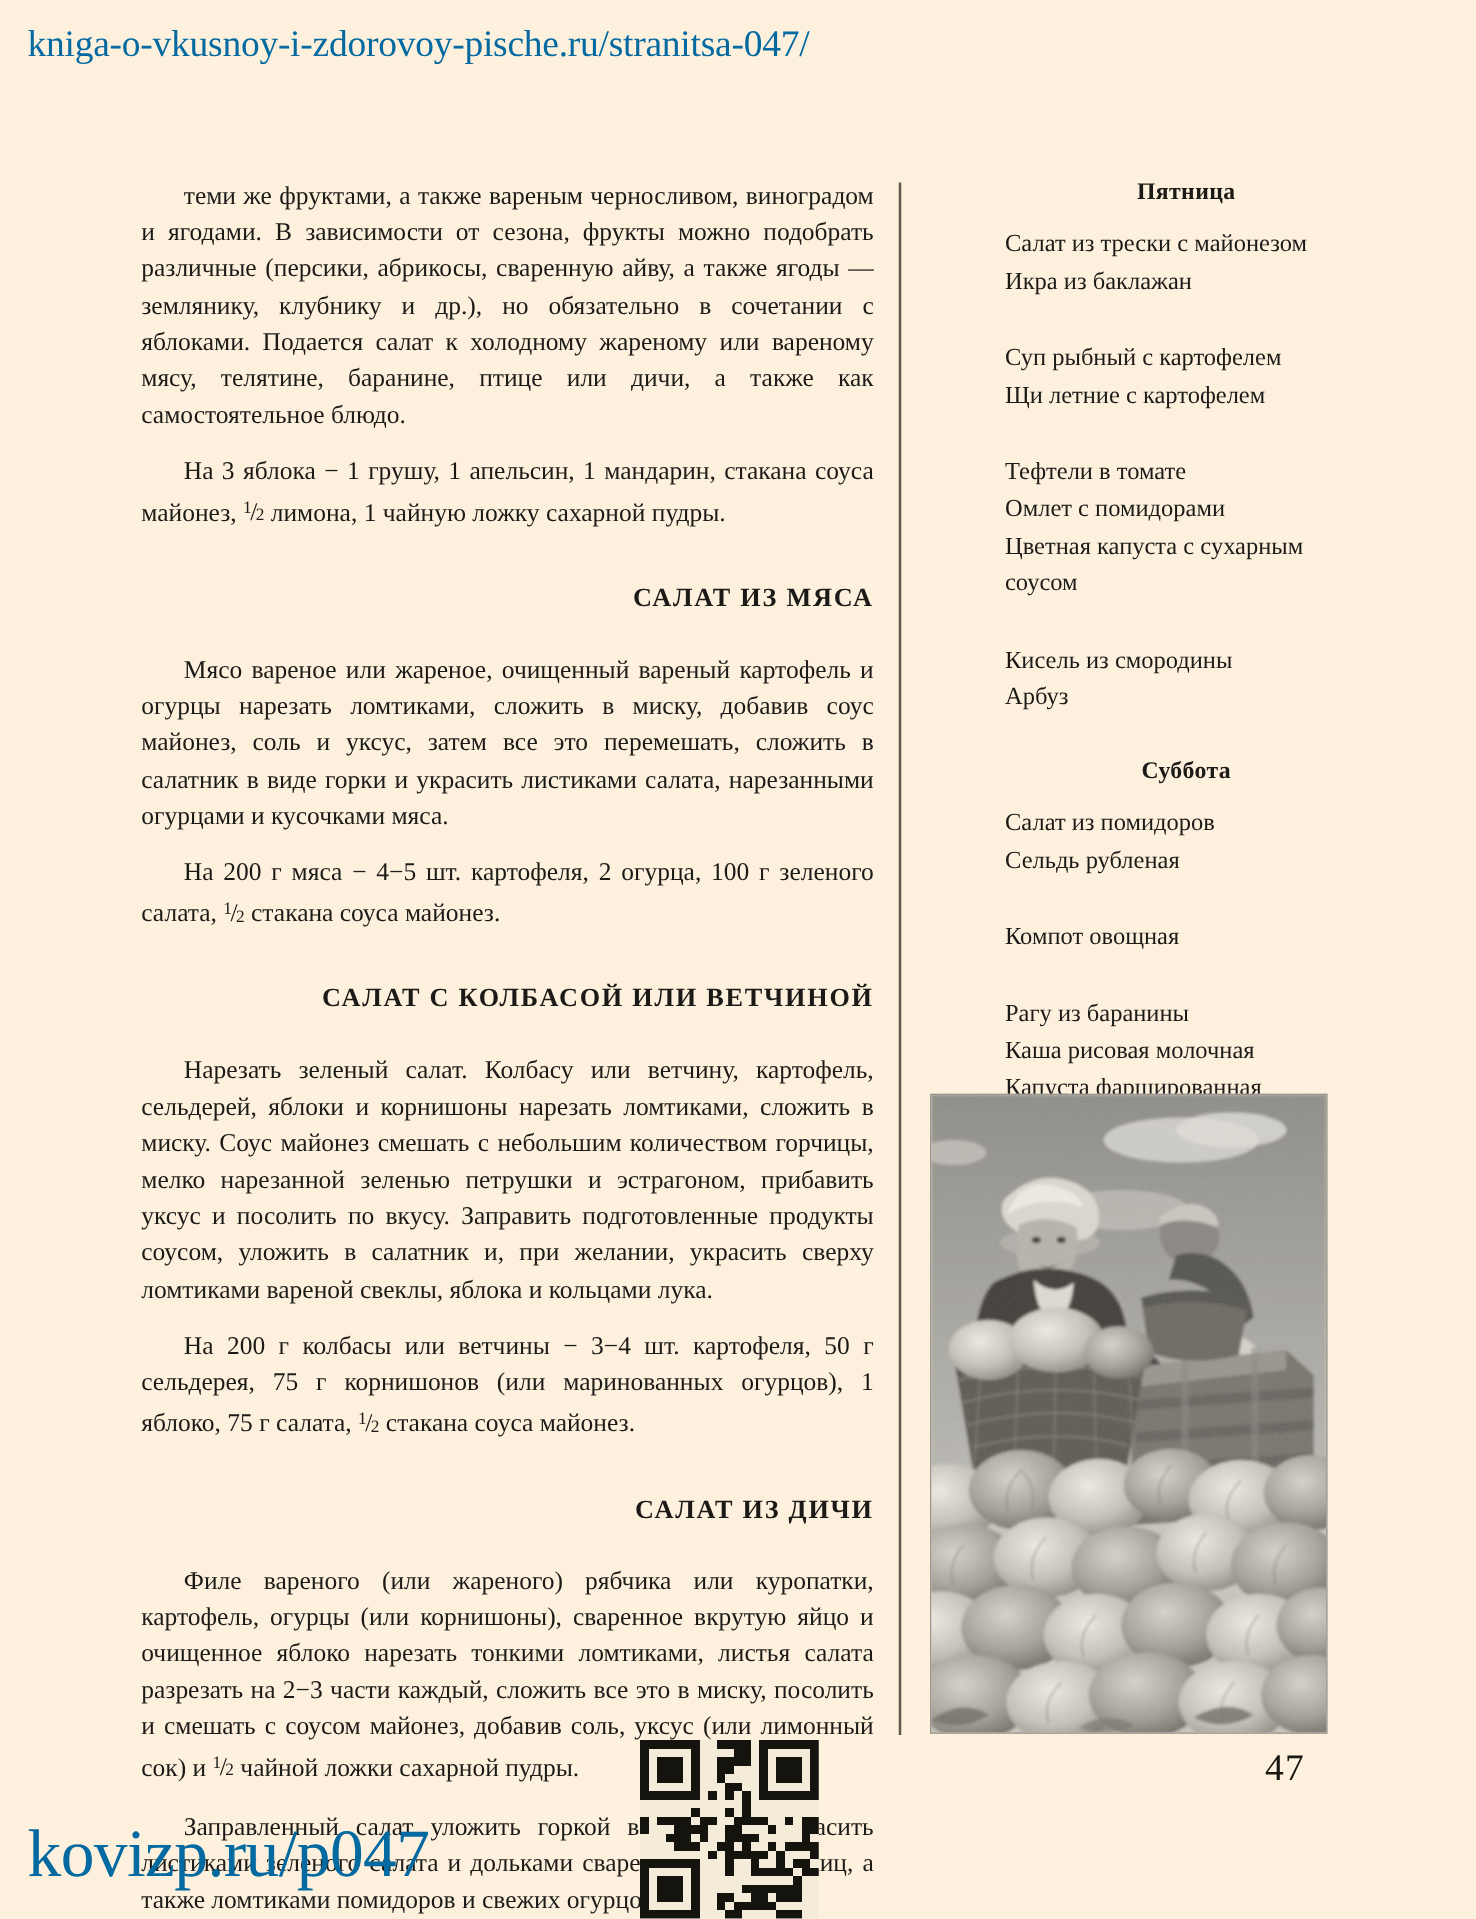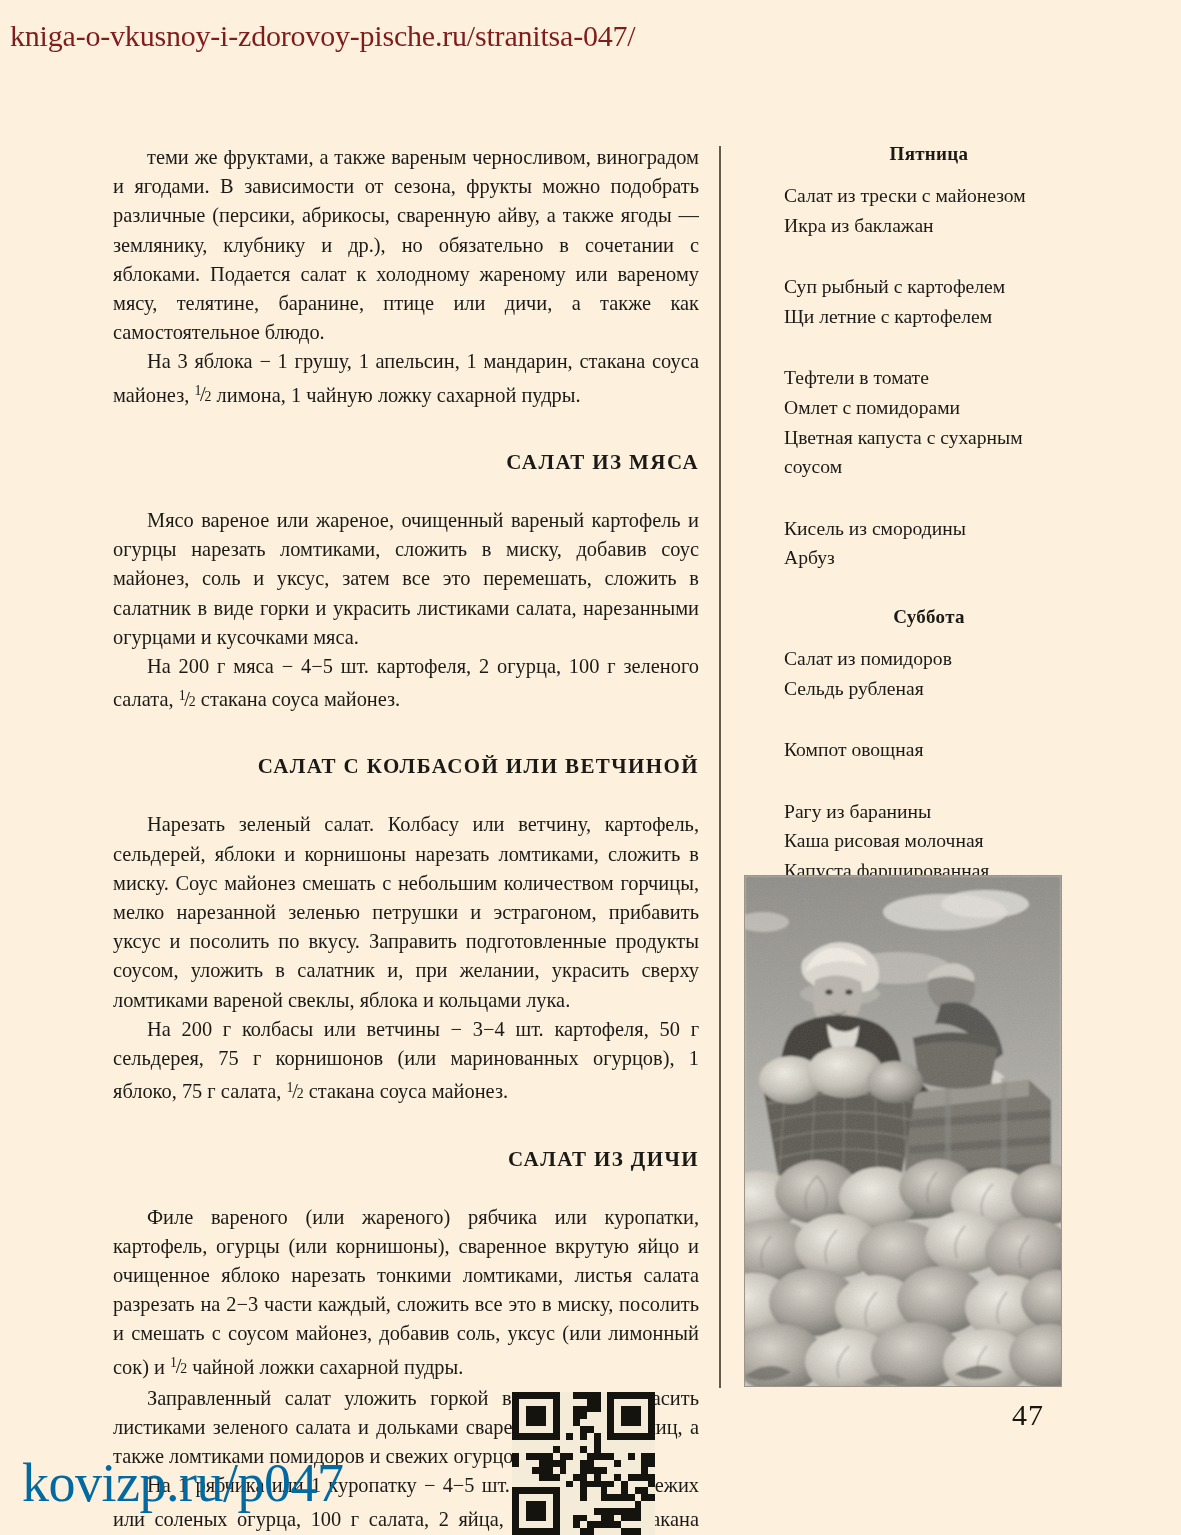--- a/index.html
+++ b/index.html
@@ -16,26 +16,26 @@
     position: relative;
     width: 1181px;
     height: 1535px;
     background: #fdf1de;
     overflow: hidden;
   }
 
   
   .url-top {
     position: absolute;
-    left: 10px;
+    left: 22px;
     top: 18px;
     font-size: 30px;
     line-height: 36px;
     letter-spacing: -0.2px;
-    color: #7f1d1d;
+    color: #0369a1;
     white-space: nowrap;
     font-family: Liberation Serif, serif;
   }
   .url-bottom {
     position: absolute;
     left: 22px;
     top: 1452px;
     font-size: 54px;
     line-height: 62px;
     letter-spacing: -0.5px;
@@ -62,21 +62,21 @@
   }
   .para {
     font-size: 20.4px;
     line-height: 29.2px;
     text-align: justify;
     text-justify: inter-word;
     margin: 0;
     text-indent: 34px;
     hyphens: manual;
   }
-  .para + .para { margin-top: 0; }
+  .para + .para { margin-top: 16px; }
 
   .recipe-head {
     font-size: 21px;
     font-weight: bold;
     letter-spacing: 1.4px;
     text-align: right;
     margin: 38px 0 31px 0;
     text-indent: 0;
   }
 
@@ -85,21 +85,21 @@
     white-space: nowrap;
     font-size: 1em;
   }
   .frac .n { font-size: 0.68em; vertical-align: 0.42em; }
   .frac .s { margin: 0 -0.06em; }
   .frac .d { font-size: 0.68em; vertical-align: -0.02em; }
 
   
   .menu-col {
     position: absolute;
-    left: 784px;
+    left: 804px;
     top: 143px;
     width: 290px;
   }
   .day-title {
     font-size: 19px;
     font-weight: bold;
     text-align: center;
     margin: 0 0 16px 0;
     letter-spacing: 0.3px;
   }

